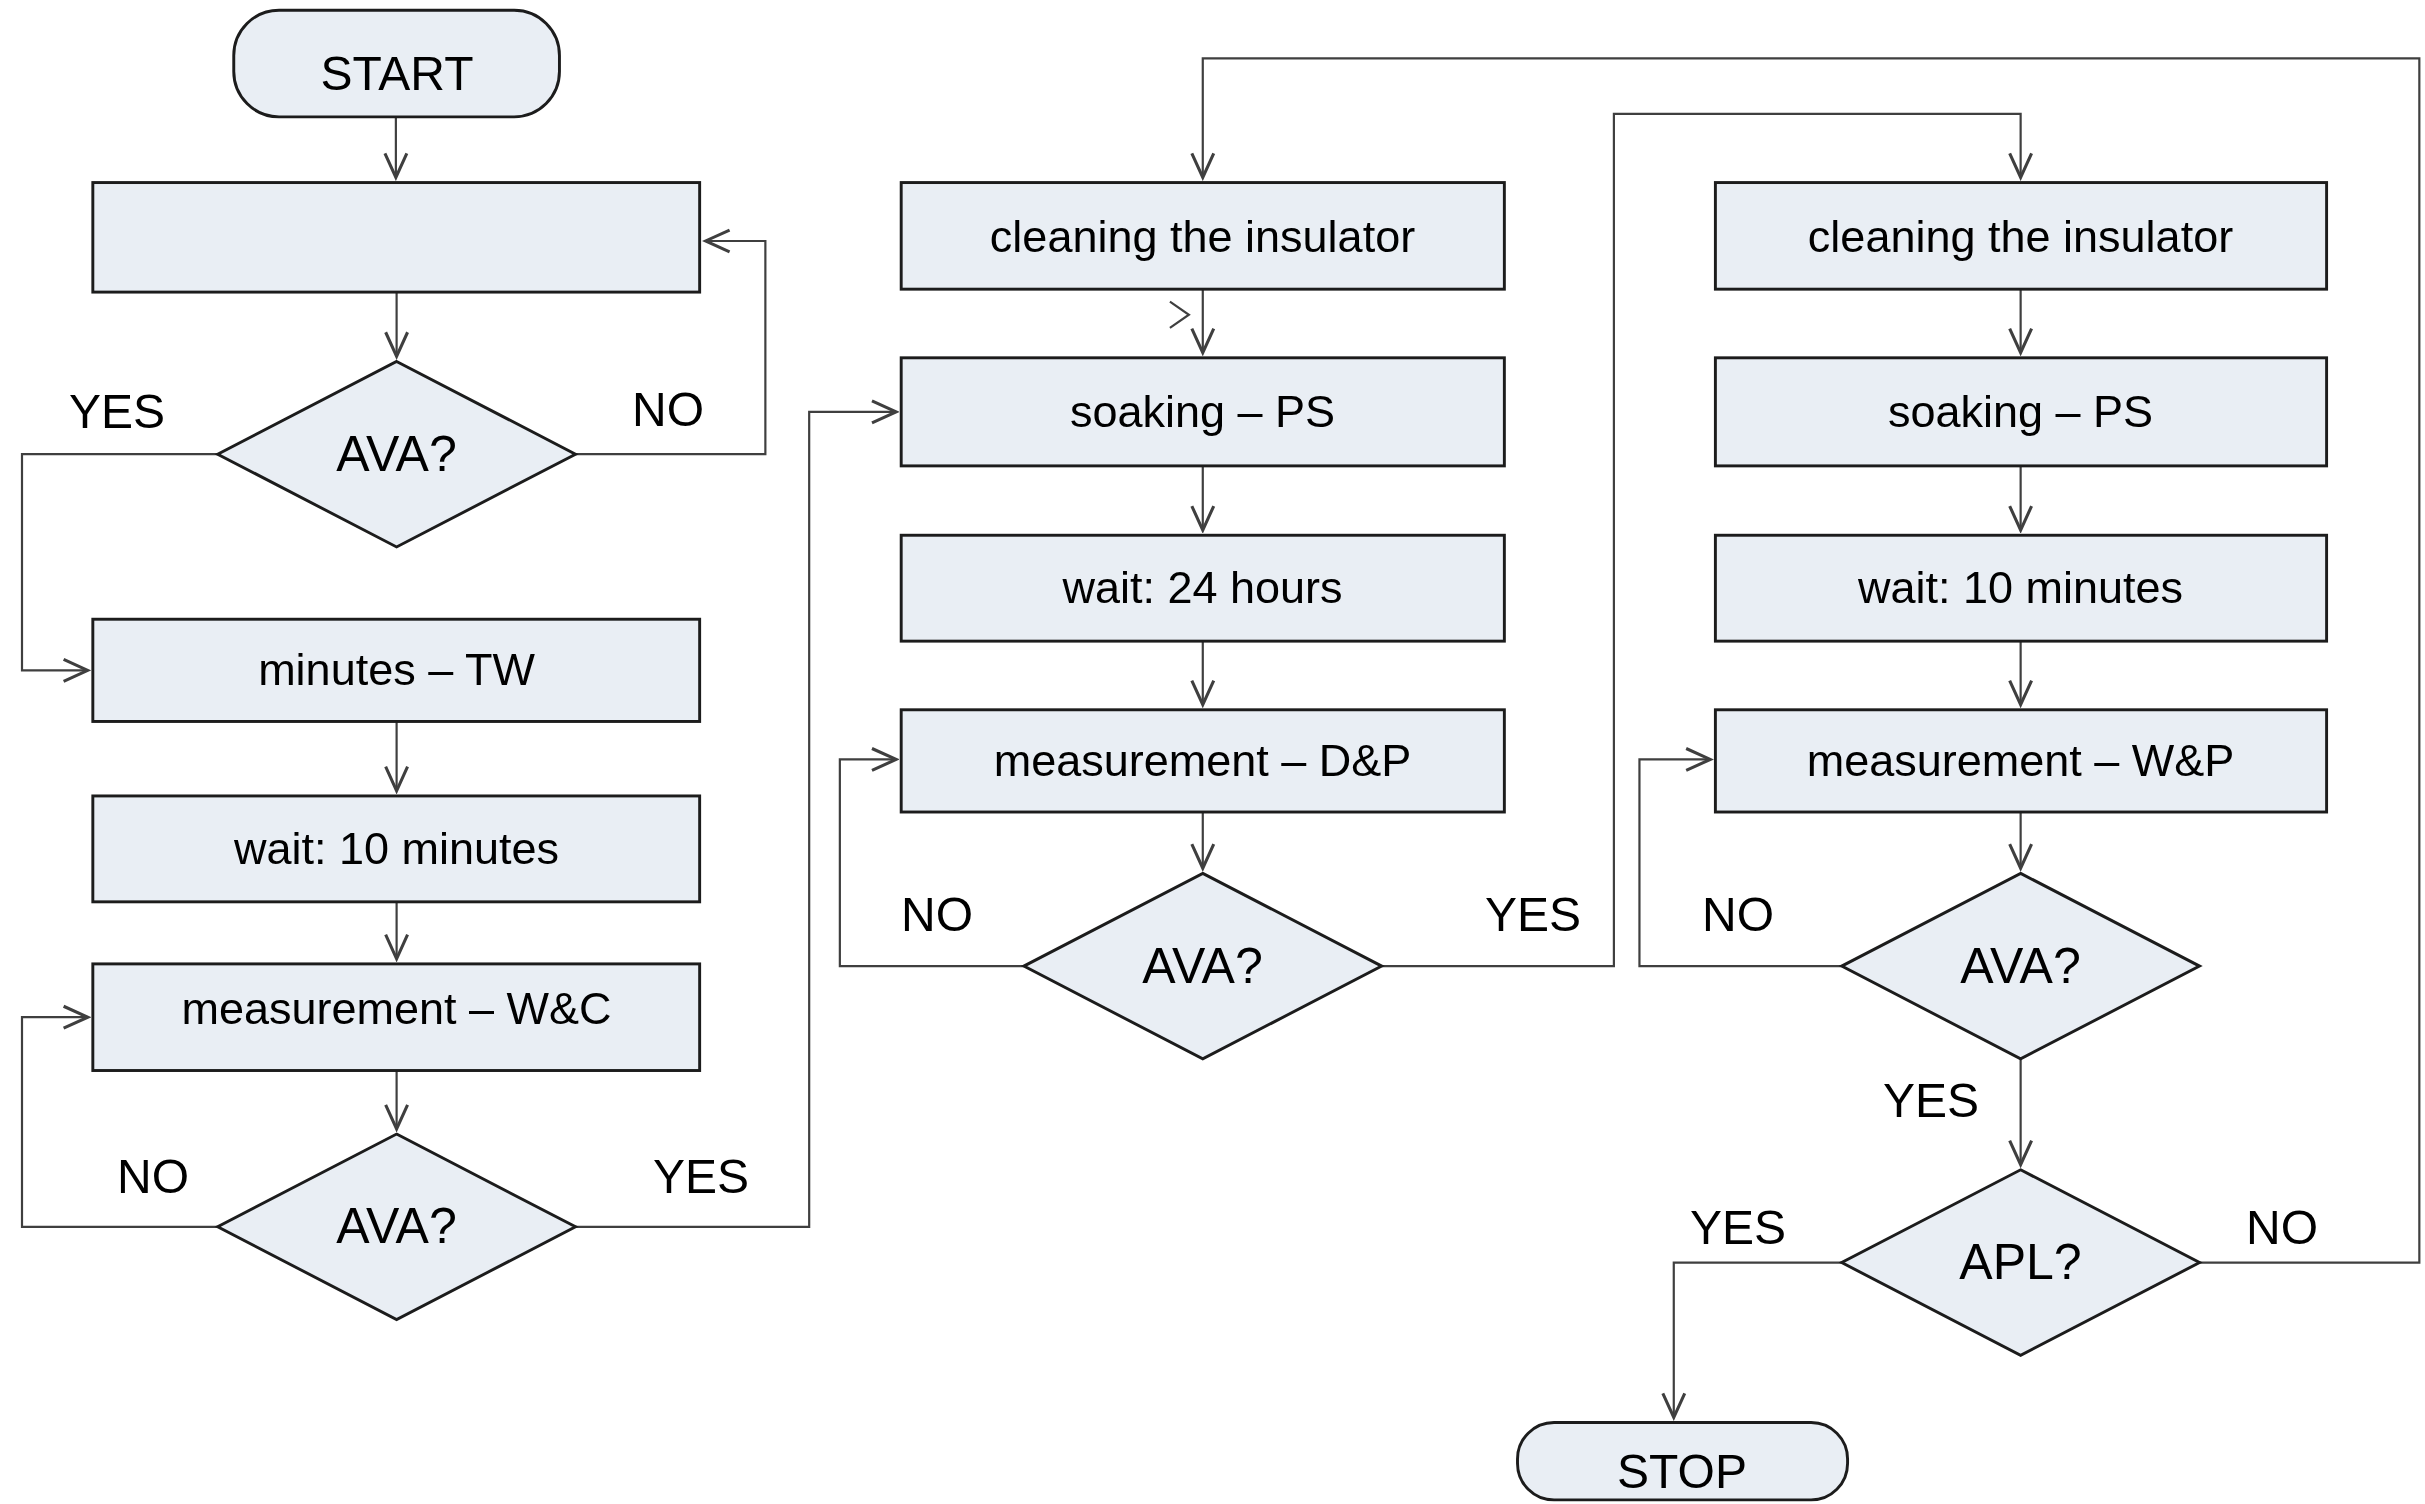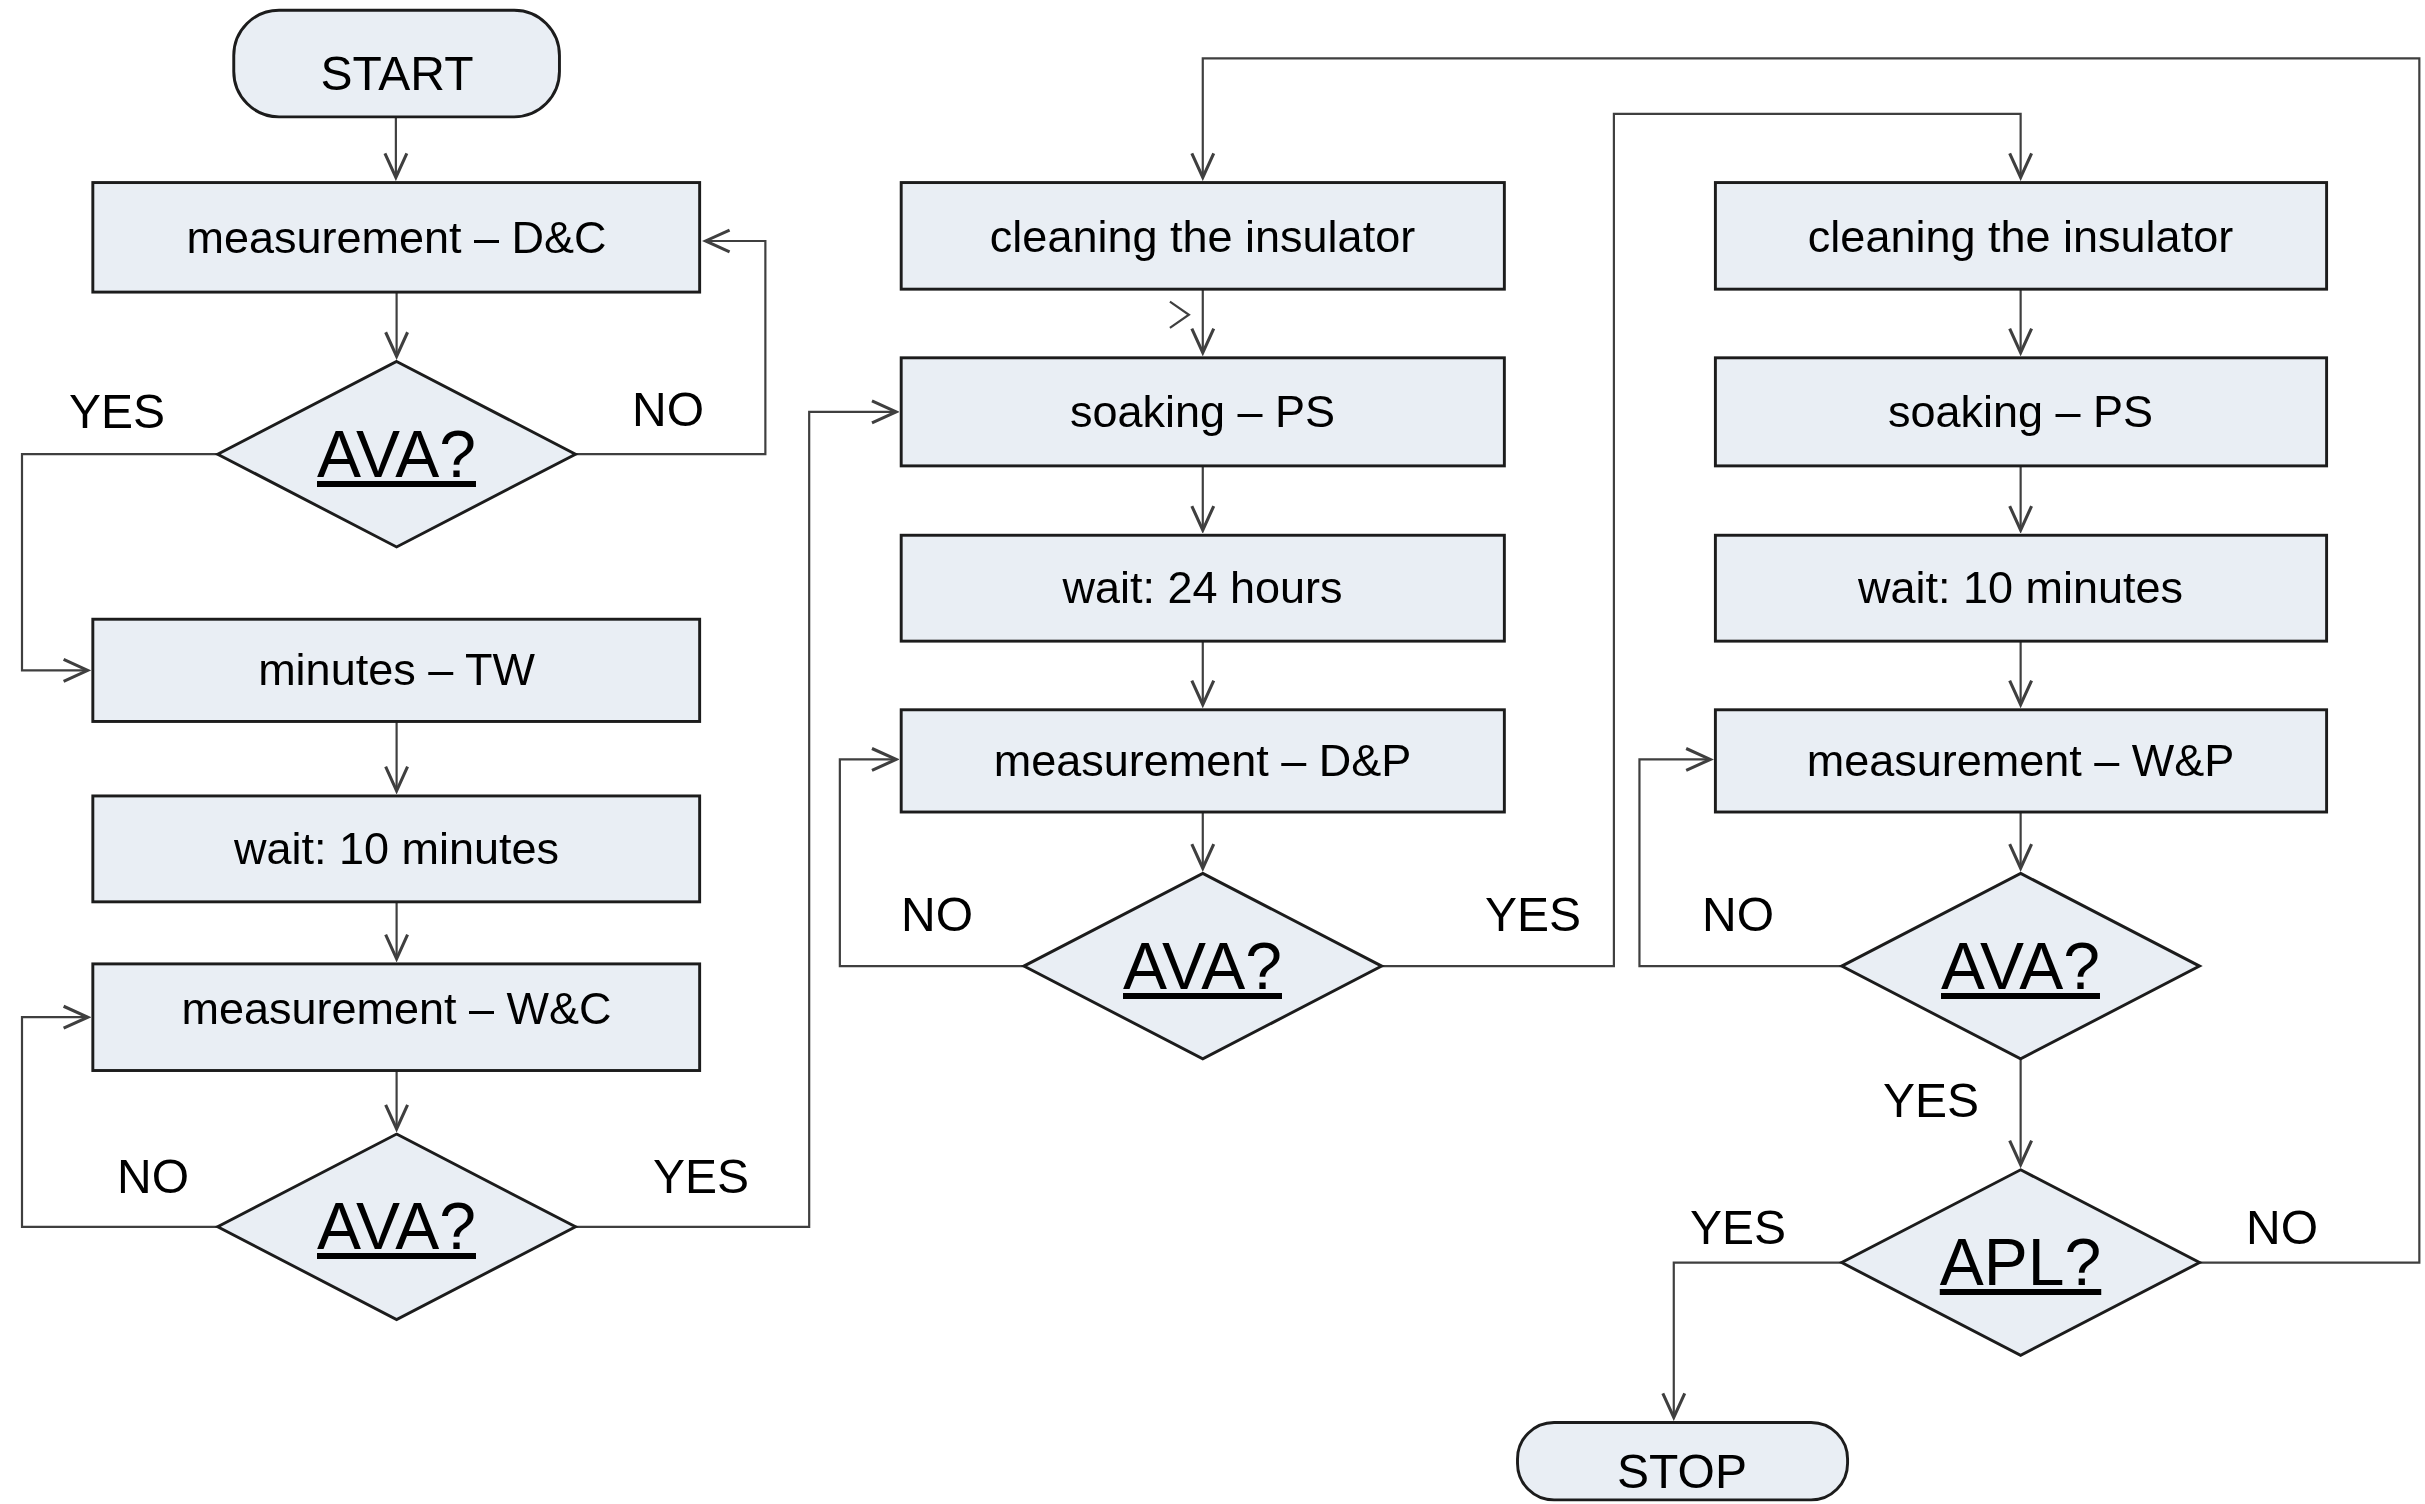--- a/index.html
+++ b/index.html
@@ -14,21 +14,21 @@
   .lbl{
     position:absolute;
     display:flex;align-items:center;justify-content:center;
     text-align:center;
     font-size:45px;line-height:1.1;
     color:#000000;
     white-space:nowrap;
     pointer-events:none;
   }
   .lbl.terminal{font-size:48px;}
-  .lbl.decision{font-size:66px;text-decoration:underline;}
+  .lbl.decision{font-size:50px;}
   .lbl.edge{font-size:48px;}
 </style>
 </head>
 <body>
 
 <div class="canvas">
 
   <svg width="2426" height="1505" viewBox="0 0 3322 2061">
     <defs>
       <marker id="arrow" viewBox="0 0 14 12" markerWidth="14" markerHeight="12" refX="12.5" refY="6" orient="auto" markerUnits="strokeWidth">
@@ -80,21 +80,20 @@
       <rect x="2349" y="490" width="837" height="148"></rect>
       <rect x="2349" y="733" width="837" height="145"></rect>
       <rect x="2349" y="972" width="837" height="140"></rect>
       <polygon points="2767,1196 3012,1323 2767,1450 2522,1323"></polygon>
       <polygon points="2767,1602 3012,1729 2767,1856 2522,1729"></polygon>
       <rect x="2078" y="1948" width="452" height="106" rx="50"></rect>
     </g>
   </svg>
 
   <div class="lbl terminal" style="left:234px;top:21px;width:326px;height:107px;">START</div>
-  <div class="lbl" style="left:93px;top:183px;width:607px;height:110px;">measurement – D&amp;C</div>
   <div class="lbl decision" style="left:287px;top:418px;width:219px;height:73px;">AVA?</div>
   <div class="lbl" style="left:93px;top:619px;width:607px;height:102px;">minutes – TW</div>
   <div class="lbl" style="left:93px;top:796px;width:607px;height:106px;">wait: 10 minutes</div>
   <div class="lbl" style="left:93px;top:964px;width:607px;height:90px;">measurement – W&amp;C</div>
   <div class="lbl decision" style="left:287px;top:1190px;width:219px;height:73px;">AVA?</div>
   <div class="lbl" style="left:901px;top:183px;width:603px;height:107px;">cleaning the insulator</div>
   <div class="lbl" style="left:901px;top:358px;width:603px;height:108px;">soaking – PS</div>
   <div class="lbl" style="left:901px;top:535px;width:603px;height:106px;">wait: 24 hours</div>
   <div class="lbl" style="left:901px;top:710px;width:603px;height:102px;">measurement – D&amp;P</div>
   <div class="lbl decision" style="left:1093px;top:930px;width:219px;height:73px;">AVA?</div>

